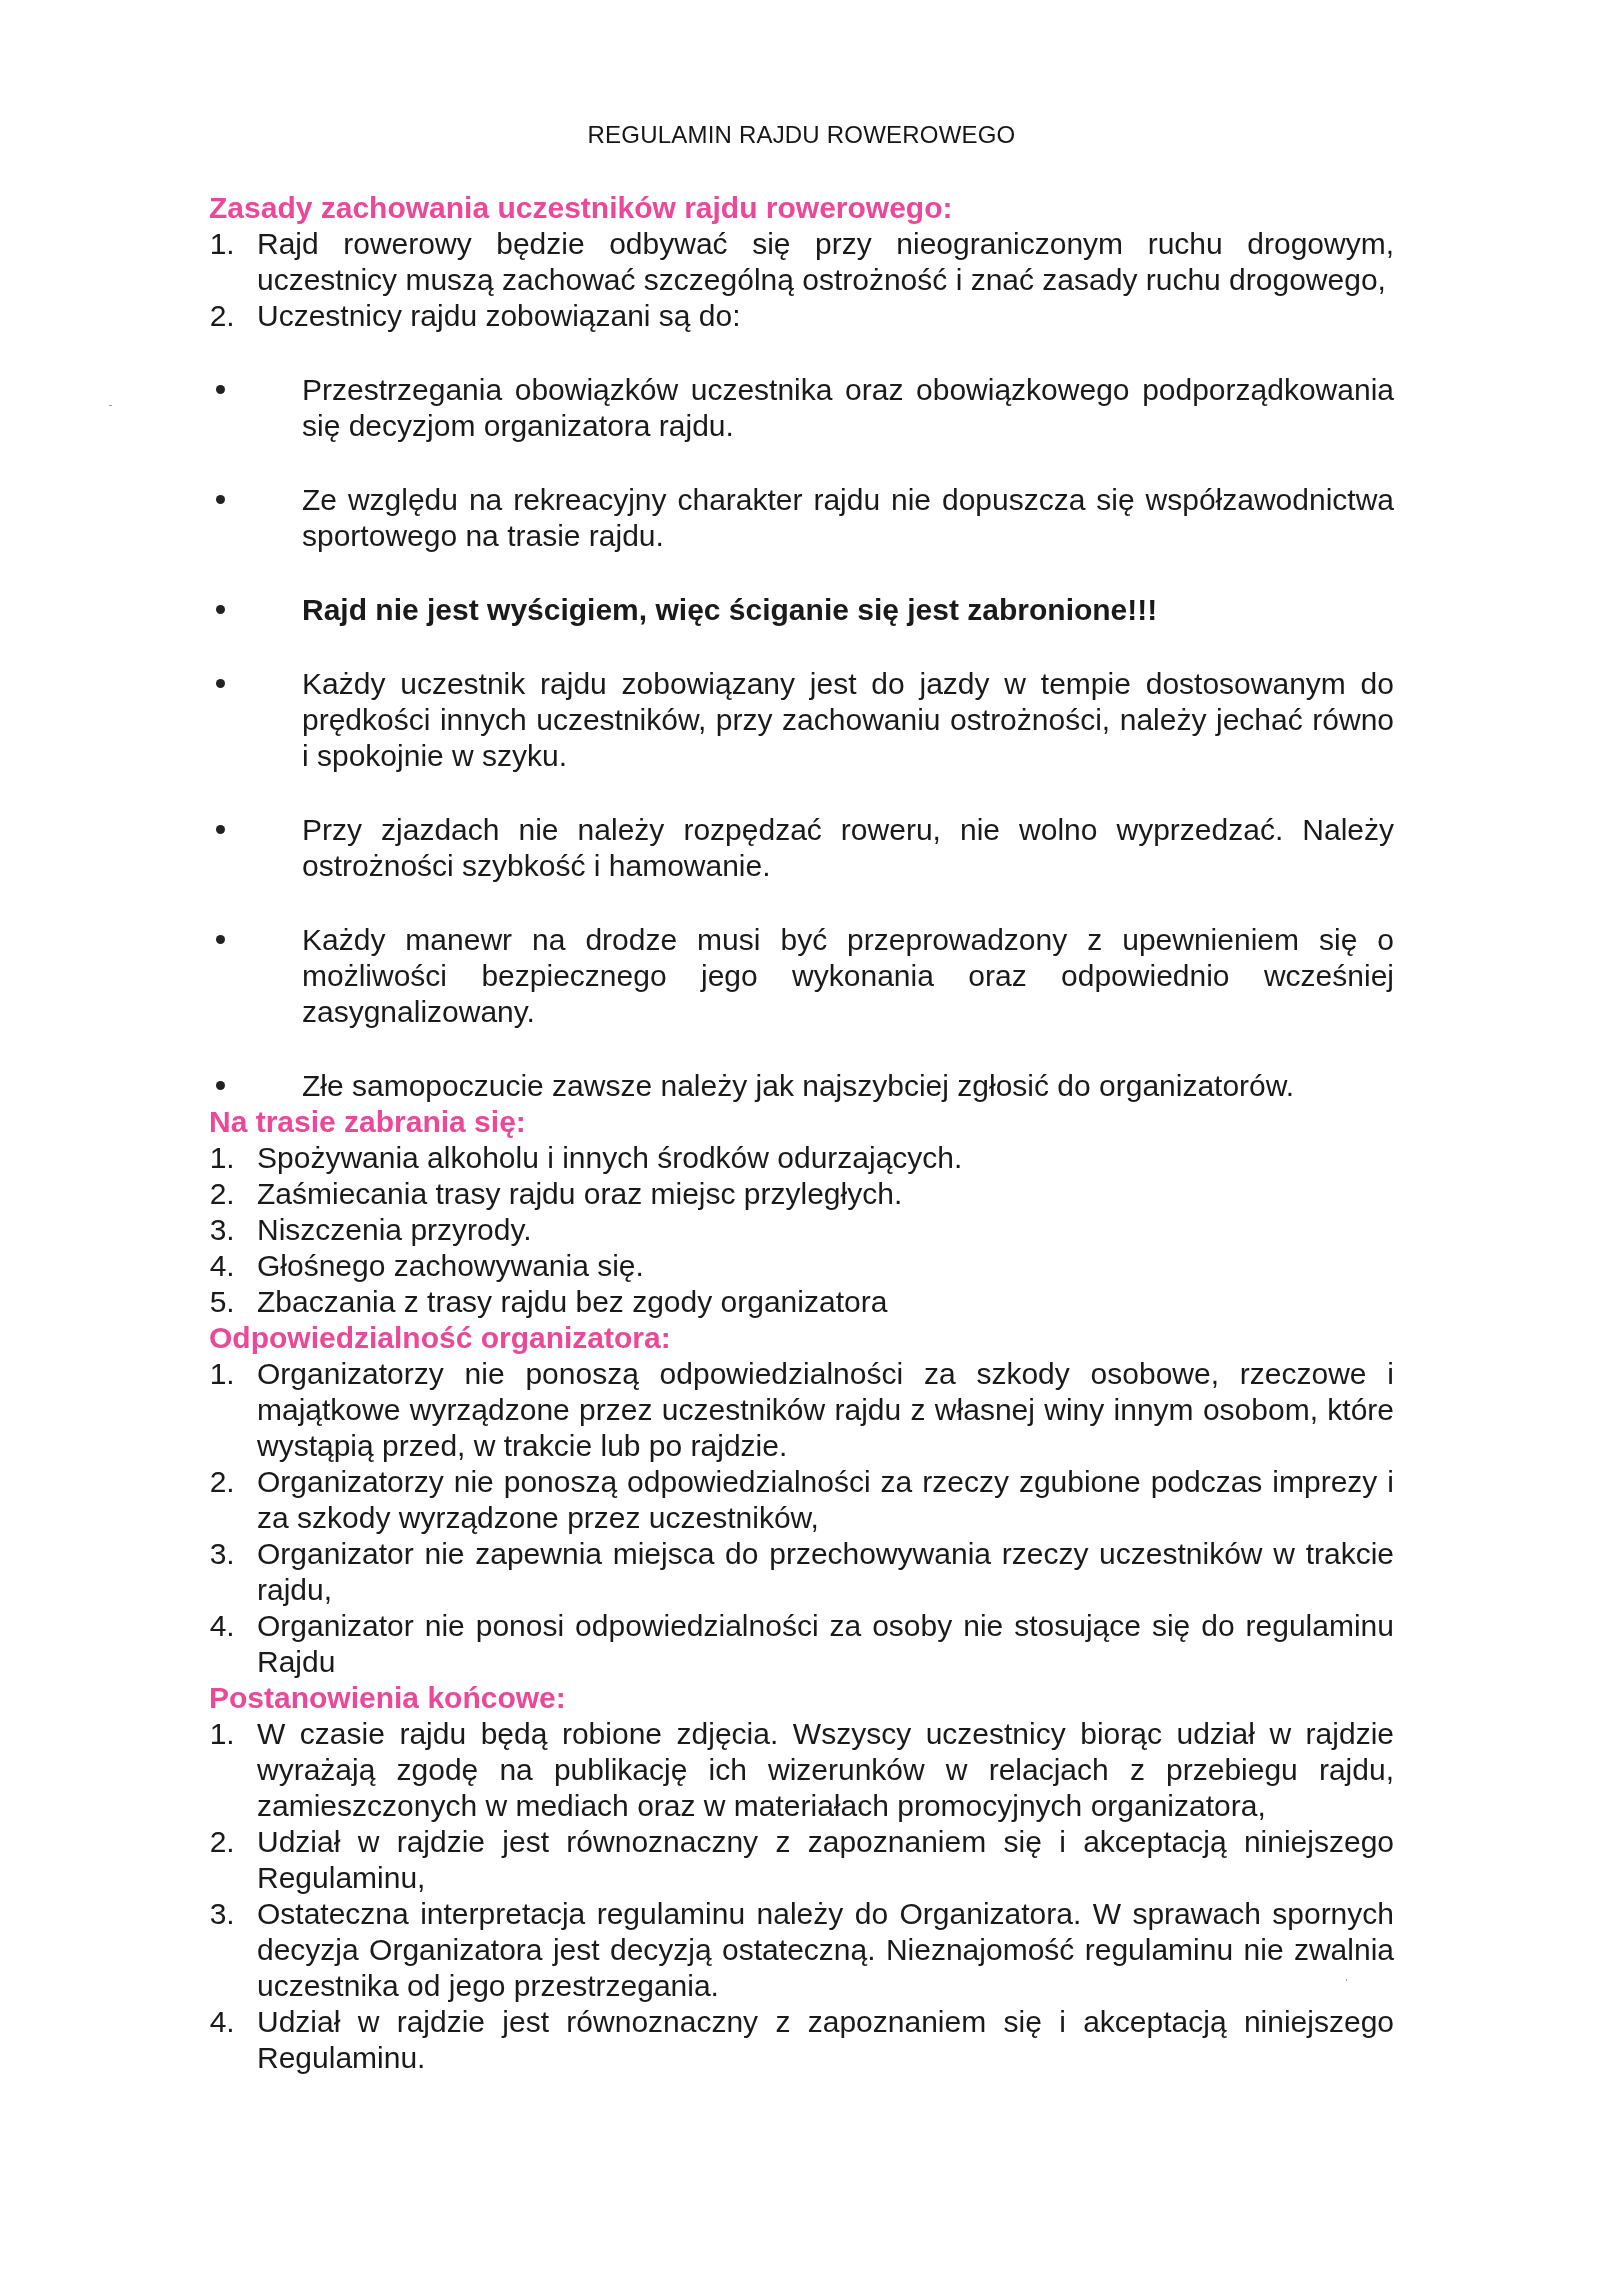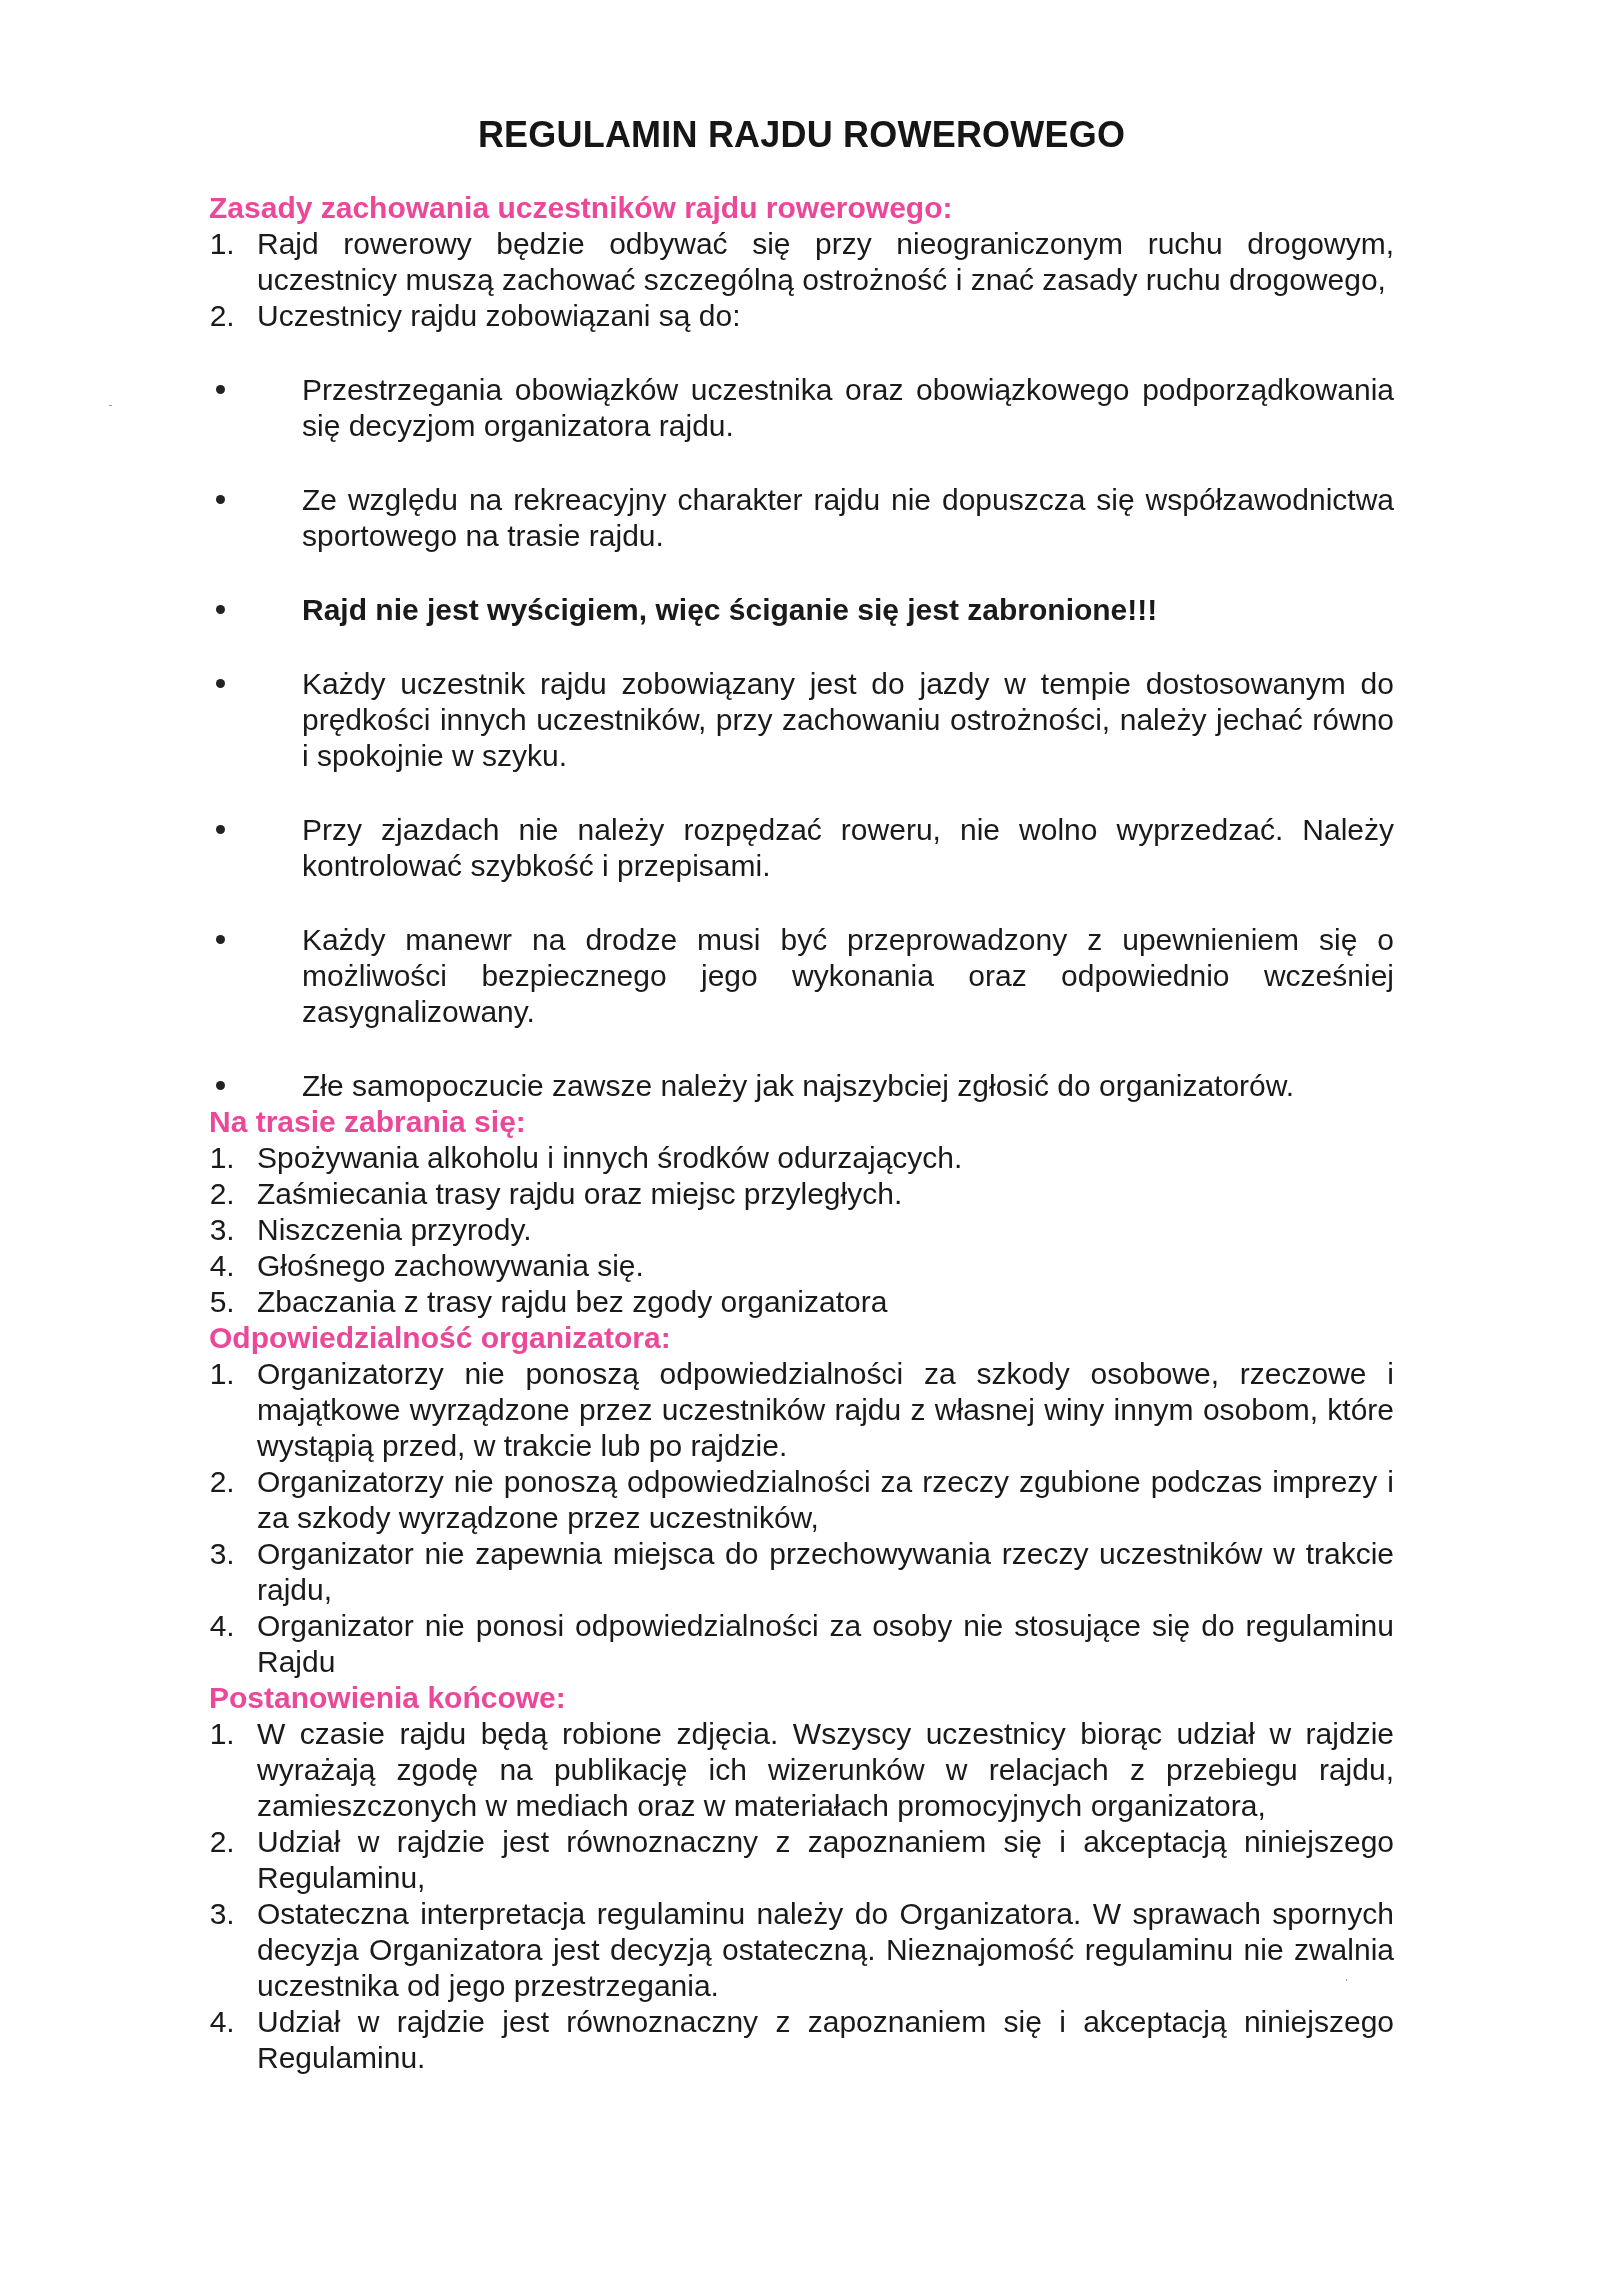--- a/index.html
+++ b/index.html
@@ -1,20 +1,20 @@
 <!DOCTYPE html>
 <html style="font-size:10.5px"><head>
 <meta charset="utf-8">
 <style>
   html, body { margin: 0; padding: 0; background: #ffffff; }
   body { width: 1623px; height: 2295px; position: relative; overflow: hidden;
          font-family: "Liberation Sans", sans-serif; color: #1a1a1a; }
   .page { position: absolute; left: 0; top: 0; width: 1623px; height: 2295px; background: #fff; }
   .title { position: absolute; left: 209px; width: 1185px; top: 117px; text-align: center;
-           font-weight: bold; font-size: 36px; line-height: 36px; letter-spacing: 0.2px; color: #161616; }
+           font-weight: normal; font-size: 24px; line-height: 36px; letter-spacing: 0.2px; color: #161616; }
   .body { position: absolute; left: 209px; top: 190px; width: 1185px; font-size: 30px; line-height: 36px; }
   .heading { font-weight: bold; color: #ec4899; }
   .item { position: relative; padding-left: 48px; text-align: justify; }
   .item .num { position: absolute; left: 0.7px; top: 0; }
   .bullet { position: relative; padding-left: 93px; text-align: justify; margin-top: 38px; }
   .bullet .dot { position: absolute; left: 6.5px; top: 13px; width: 9.2px; height: 9.2px; border-radius: 50%; background: #222; }
   .bold { font-weight: bold; }
   .speck { position: absolute; background: #999; }
 </style>
 </head>
@@ -48,21 +48,21 @@
     <div class="bullet bold">
       <span class="dot"></span>
       <span>Rajd nie jest wyścigiem, więc ściganie się jest zabronione!!!</span>
     </div>
     <div class="bullet">
       <span class="dot"></span>
       <span>Każdy uczestnik rajdu zobowiązany jest do jazdy w tempie dostosowanym do prędkości innych uczestników, przy zachowaniu ostrożności, należy jechać równo i spokojnie w szyku.</span>
     </div>
     <div class="bullet">
       <span class="dot"></span>
-      <span>Przy zjazdach nie należy rozpędzać roweru, nie wolno wyprzedzać. Należy kontrolować szybkość i przepisami.</span>
+      <span>Przy zjazdach nie należy rozpędzać roweru, nie wolno wyprzedzać. Należy ostrożności szybkość i hamowanie.</span>
     </div>
     <div class="bullet">
       <span class="dot"></span>
       <span>Każdy manewr na drodze musi być przeprowadzony z upewnieniem się o możliwości bezpiecznego jego wykonania oraz odpowiednio wcześniej zasygnalizowany.</span>
     </div>
     <div class="bullet">
       <span class="dot"></span>
       <span>Złe samopoczucie zawsze należy jak najszybciej zgłosić do organizatorów.</span>
     </div>
 

